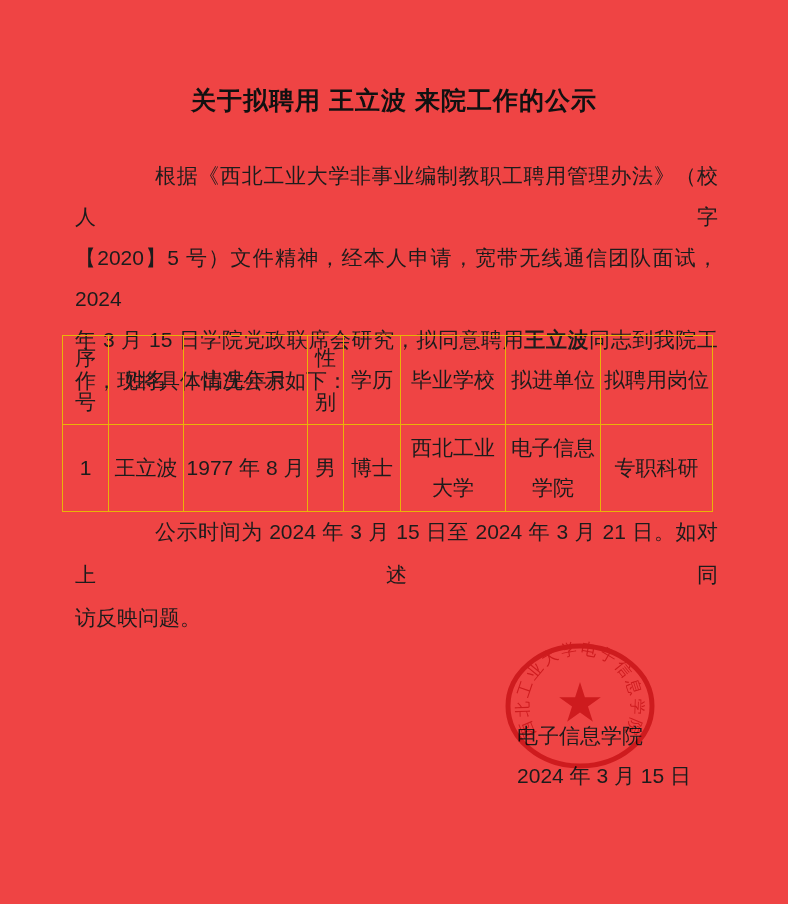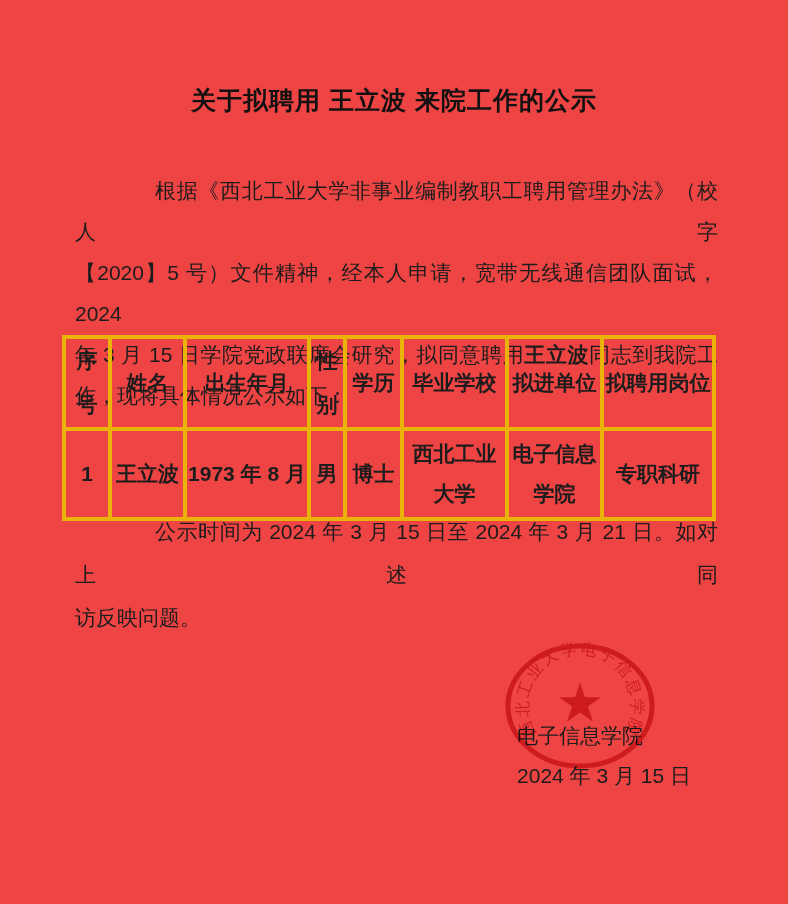--- a/index.html
+++ b/index.html
@@ -5,34 +5,34 @@
   html,body{margin:0;padding:0;background:#ffffff;}
   .page{
     position:relative;width:788px;height:904px;background:#ef4444;
     font-family:"Liberation Sans", serif;color:#1c1c1c;overflow:hidden;
   }
   .title{
     position:absolute;top:84px;left:0;width:100%;text-align:center;
     font-size:25px;font-weight:bold;letter-spacing:1px;color:#111111;
   }
   .para{position:absolute;left:75px;width:643px;font-size:21px;}
-  .para-1{top:170px;}
+  .para-1{top:155px;}
   .para-2{top:510px;}
   .line{line-height:41px;text-align:justify;text-align-last:justify;white-space:normal;}
   .para-2 .line{line-height:43px;}
   .line.last-line{text-align-last:left;}
   .first-line{text-indent:80px;}
   .bold-name{font-weight:bold;}
   .doc-table{
     position:absolute;top:335px;left:62px;width:650px;
     border-collapse:collapse;table-layout:fixed;font-size:21px;color:#1c1c1c;
   }
   .doc-table th,.doc-table td{
-    border:4px solid #eab308;text-align:center;vertical-align:middle;
-    font-weight:bold;padding:0 1px;line-height:40px;overflow:hidden;
+    border:1px solid #eab308;text-align:center;vertical-align:middle;
+    font-weight:normal;padding:0 1px;line-height:40px;overflow:hidden;
   }
   .doc-table th{height:84px;}
   .doc-table td{height:86px;}
   .wrap2{display:inline-block;width:1.05em;word-break:break-all;line-height:44px;}
   .sig{position:absolute;font-size:21px;color:#1c1c1c;text-align:center;}
   .sig-org{top:722px;left:480px;width:200px;}
   .sig-date{top:762px;left:464px;width:280px;}
   .seal{
     position:absolute;left:490px;top:628px;width:180px;height:160px;
     mix-blend-mode:multiply;opacity:0.82;pointer-events:none;
@@ -71,21 +71,21 @@
       <th>出生年月</th>
       <th><span class="wrap2">性别</span></th>
       <th>学历</th>
       <th>毕业学校</th>
       <th>拟进单位</th>
       <th>拟聘用岗位</th>
     </tr>
     <tr>
       <td>1</td>
       <td>王立波</td>
-      <td>1973 年 8 月</td>
+      <td>1977 年 8 月</td>
       <td>男</td>
       <td>博士</td>
       <td>西北工业大学</td>
       <td>电子信息学院</td>
       <td>专职科研</td>
     </tr>
   </tbody>
     </table>
 
   <div class="para para-2">

